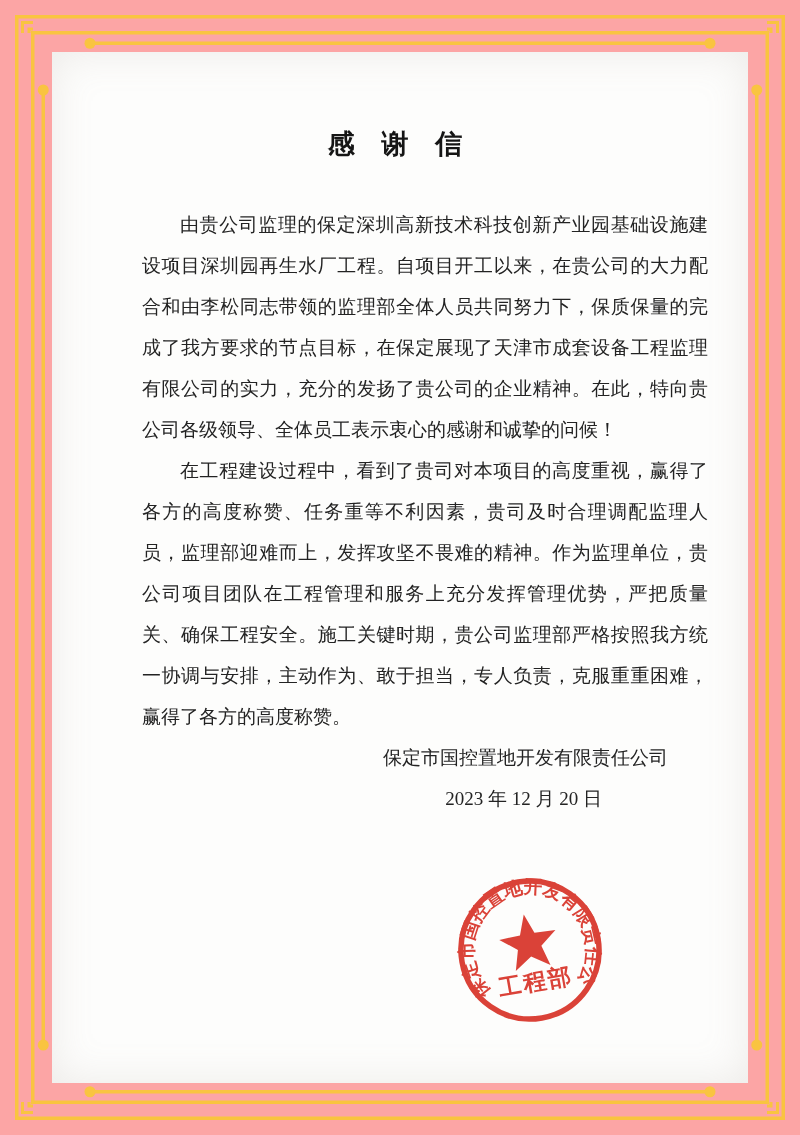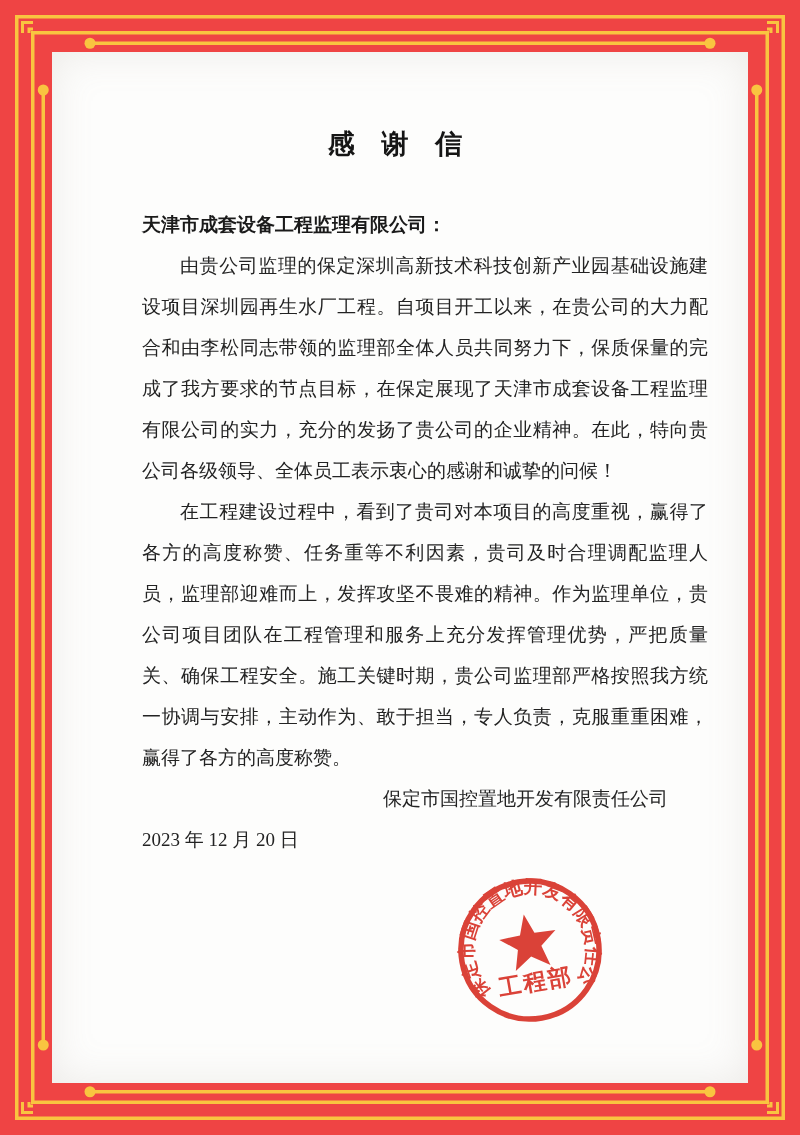--- a/index.html
+++ b/index.html
@@ -1,39 +1,39 @@
 <!DOCTYPE html>
 <html><head>
 <meta charset="utf-8">
 <style>
   html,body{margin:0;padding:0;background:#888;}
   .page{
     position:relative;width:800px;height:1135px;overflow:hidden;
-    background:#ef4444;
+    background:#fca5a5;
     font-family:"Liberation Serif","DejaVu Serif",serif;
   }
   .frame-svg{position:absolute;left:0;top:0;width:800px;height:1135px;z-index:3;pointer-events:none;}
   .paper{
     position:absolute;left:52px;top:52px;right:52px;bottom:52px;
     background:#fdfdfc;z-index:2;
     box-shadow:inset 0 0 40px rgba(160,150,140,.18);
   }
   .title{
     position:absolute;left:54px;right:54px;top:126px;margin:0;z-index:4;
     text-align:center;font-size:27px;font-weight:700;letter-spacing:10px;
     color:#151515;
   }
   .letter-body{
     position:absolute;left:142px;top:204px;width:566px;z-index:4;
     font-size:19px;line-height:41px;color:#232323;
   }
   .letter-body p{margin:0;text-indent:2em;text-align:justify;}
   .salutation{font-weight:600;color:#1a1a1a;}
   .signature{text-align:right;padding-right:40px;}
-  .date-line{padding-right:106px;}
+  .date-line{text-align:right;padding-right:106px;}
   .stamp{
     position:absolute;left:442px;top:862px;width:176px;height:176px;z-index:5;
     opacity:.88;mix-blend-mode:multiply;pointer-events:none;
   }
 </style>
 </head>
 <body>
 
 <div class="page">
 
@@ -63,21 +63,20 @@
       <circle cx="756.75" cy="90" r="5.5"></circle>
         <circle cx="756.75" cy="1045" r="5.5"></circle>
     </g>
   </svg>
 
   <div class="paper"></div>
 
   <h1 class="title">感 谢 信</h1>
 
   <div class="letter-body">
-    <div class="salutation">天津市成套设备工程监理有限公司：</div>
     <p>由贵公司监理的保定深圳高新技术科技创新产业园基础设施建设项目深圳园再生水厂工程。自项目开工以来，在贵公司的大力配合和由李松同志带领的监理部全体人员共同努力下，保质保量的完成了我方要求的节点目标，在保定展现了天津市成套设备工程监理有限公司的实力，充分的发扬了贵公司的企业精神。在此，特向贵公司各级领导、全体员工表示衷心的感谢和诚挚的问候！</p>
     <p>在工程建设过程中，看到了贵司对本项目的高度重视，赢得了各方的高度称赞、任务重等不利因素，贵司及时合理调配监理人员，监理部迎难而上，发挥攻坚不畏难的精神。作为监理单位，贵公司项目团队在工程管理和服务上充分发挥管理优势，严把质量关、确保工程安全。施工关键时期，贵公司监理部严格按照我方统一协调与安排，主动作为、敢于担当，专人负责，克服重重困难，赢得了各方的高度称赞。</p>
     <div class="signature">保定市国控置地开发有限责任公司</div>
     <div class="date-line">2023 年 12 月 20 日</div>
   </div>
 
   <svg class="stamp" viewBox="-88 -88 176 176" aria-hidden="true">
     <g transform="rotate(-10)">
       <circle r="69" fill="none" stroke="#d8281c" stroke-width="5.5"></circle>
       <path id="seal-arc" d="M -45.5 34.3 A 57 57 0 1 1 45.5 34.3" fill="none"></path>

